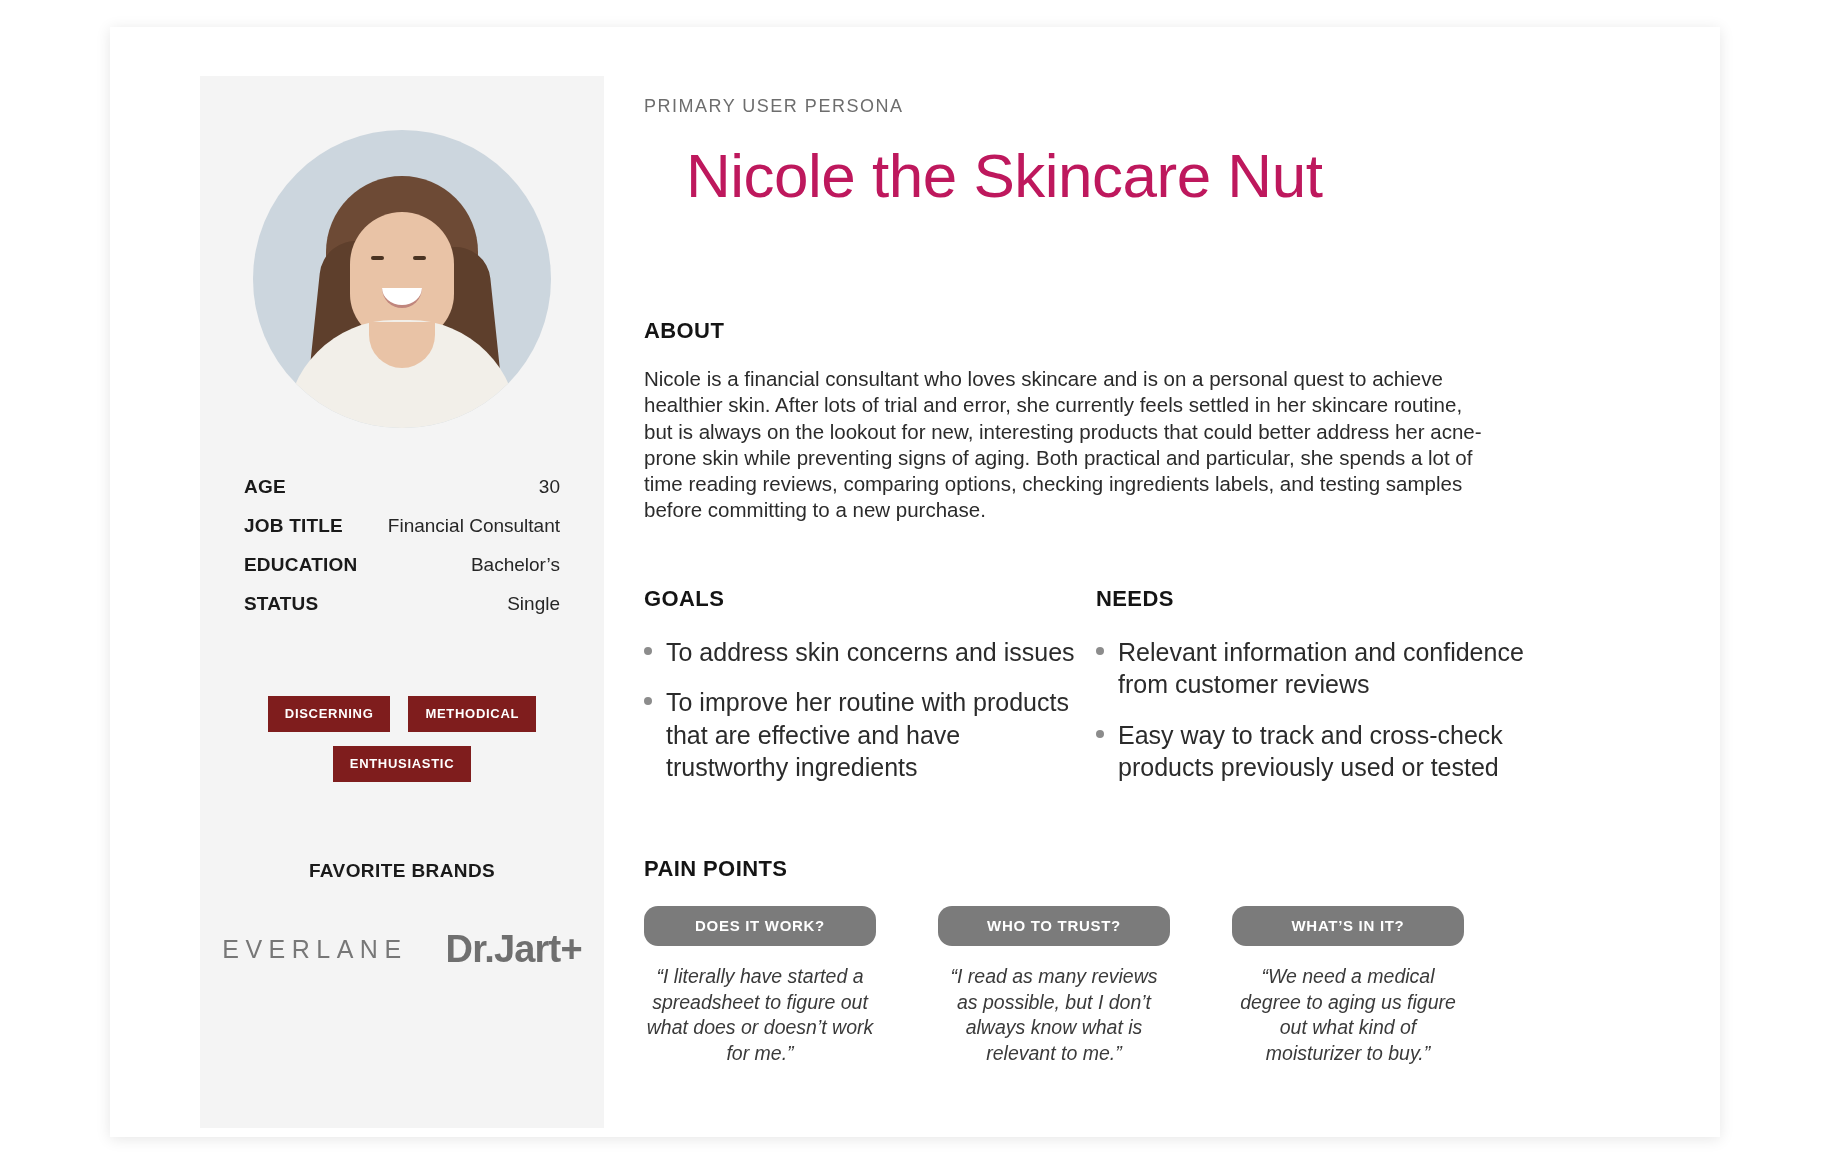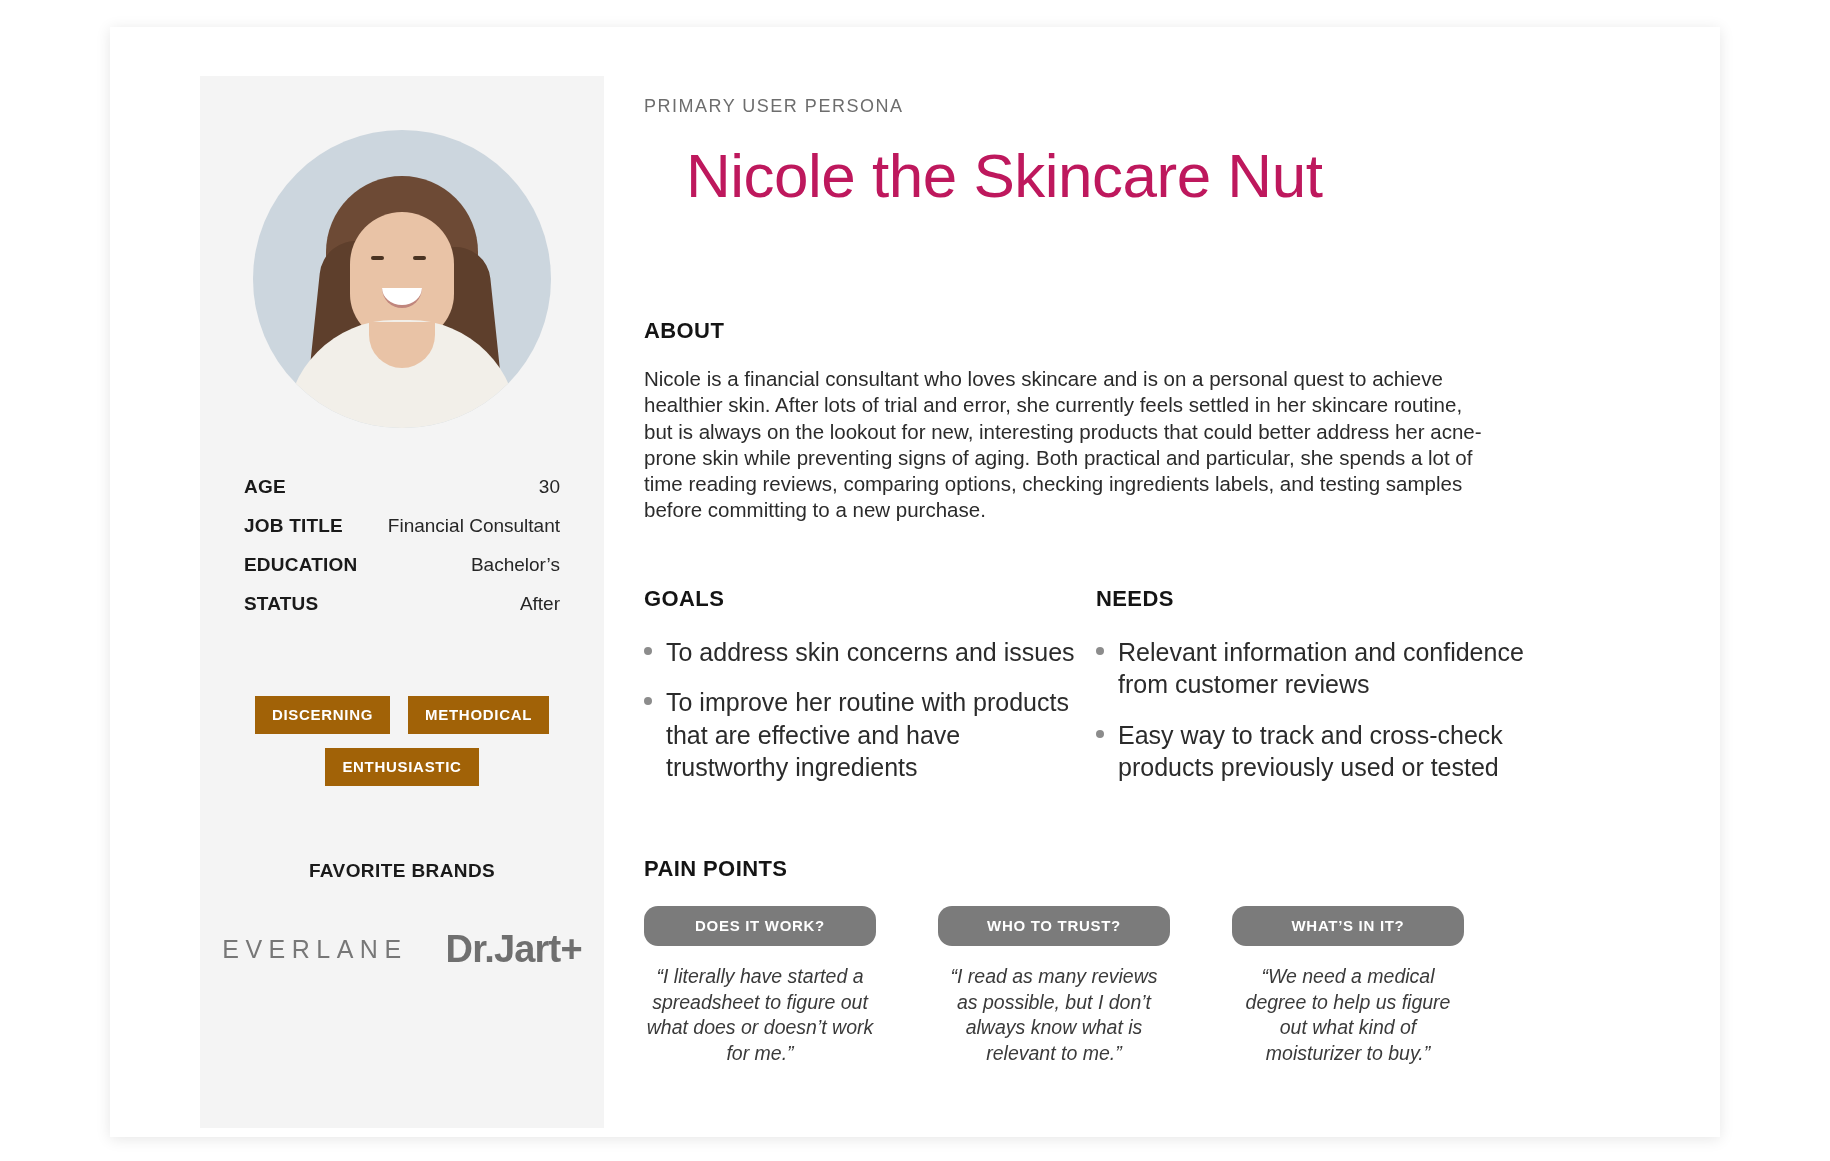--- a/index.html
+++ b/index.html
@@ -156,23 +156,23 @@
     position: absolute;
     left: 22px;
     top: 620px;
     width: 360px;
     display: flex;
     flex-wrap: wrap;
     justify-content: center;
     gap: 14px 18px;
   }
   .tag {
-    background: #a16207;
+    background: #7f1d1d;
     color: #ffffff;
-    font-size: 15px;
+    font-size: 13px;
     font-weight: bold;
     letter-spacing: 0.7px;
     padding: 10px 17px 11px;
     white-space: nowrap;
   }
 
   
   .brands-title {
     position: absolute;
     left: 50%;
@@ -337,21 +337,21 @@
       <div class="detail-row">
         <span class="detail-label">JOB TITLE</span>
         <span class="detail-value">Financial Consultant</span>
       </div>
       <div class="detail-row">
         <span class="detail-label">EDUCATION</span>
         <span class="detail-value">Bachelor’s</span>
       </div>
       <div class="detail-row">
         <span class="detail-label">STATUS</span>
-        <span class="detail-value">After</span>
+        <span class="detail-value">Single</span>
       </div>
     </div>
 
     <div class="tags">
       <span class="tag">DISCERNING</span>
       <span class="tag">METHODICAL</span>
       <span class="tag">ENTHUSIASTIC</span>
     </div>
 
     <div class="brands-title">FAVORITE BRANDS</div>
@@ -394,19 +394,19 @@
         <div class="pain-card">
           <div class="pain-head">DOES IT WORK?</div>
           <div class="pain-quote">“I literally have started a spreadsheet to figure out what does or doesn’t work for me.”</div>
         </div>
         <div class="pain-card">
           <div class="pain-head">WHO TO TRUST?</div>
           <div class="pain-quote">“I read as many reviews as possible, but I don’t always know what is relevant to me.”</div>
         </div>
         <div class="pain-card">
           <div class="pain-head">WHAT’S IN IT?</div>
-          <div class="pain-quote">“We need a medical degree to help us figure out what kind of moisturizer to buy.”</div>
+          <div class="pain-quote">“We need a medical degree to aging us figure out what kind of moisturizer to buy.”</div>
         </div>
       </div>
     </div>
 
   </div>
 </div>
 
 </body></html>

